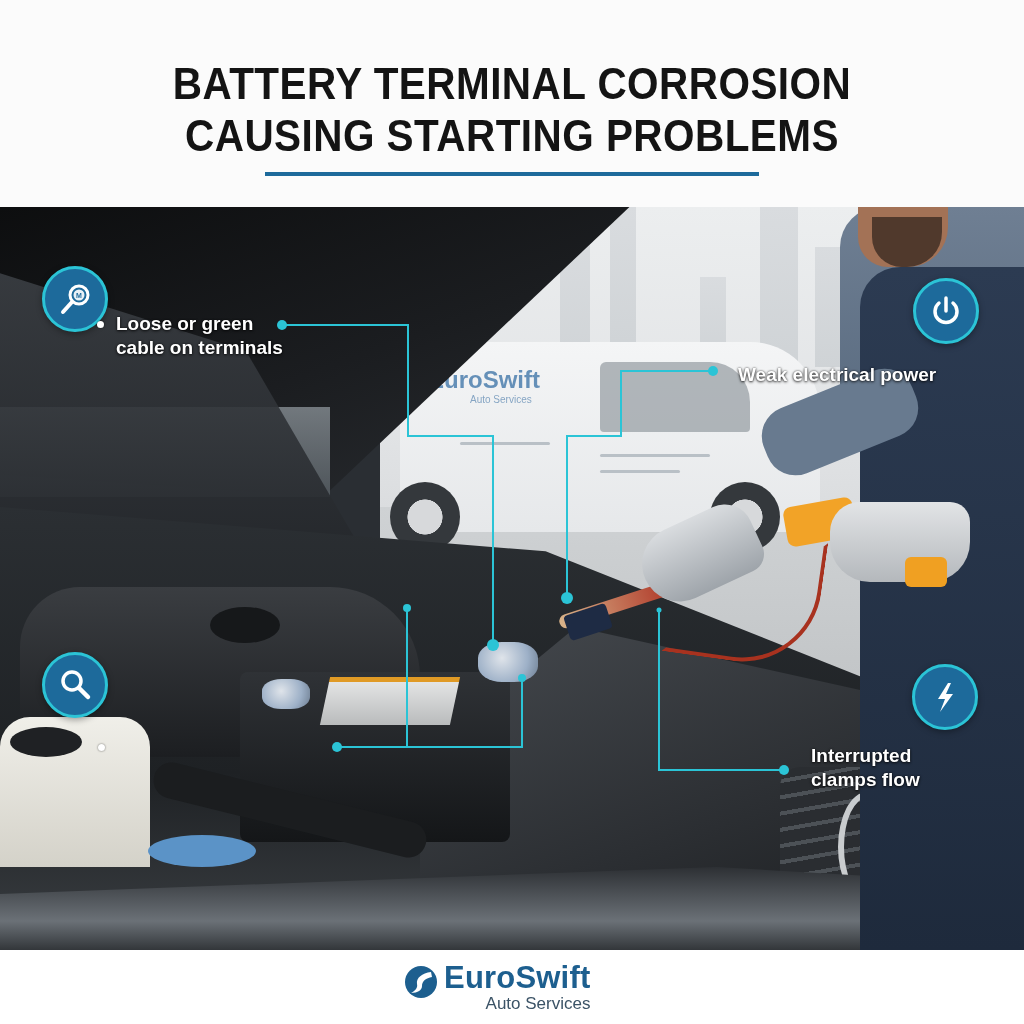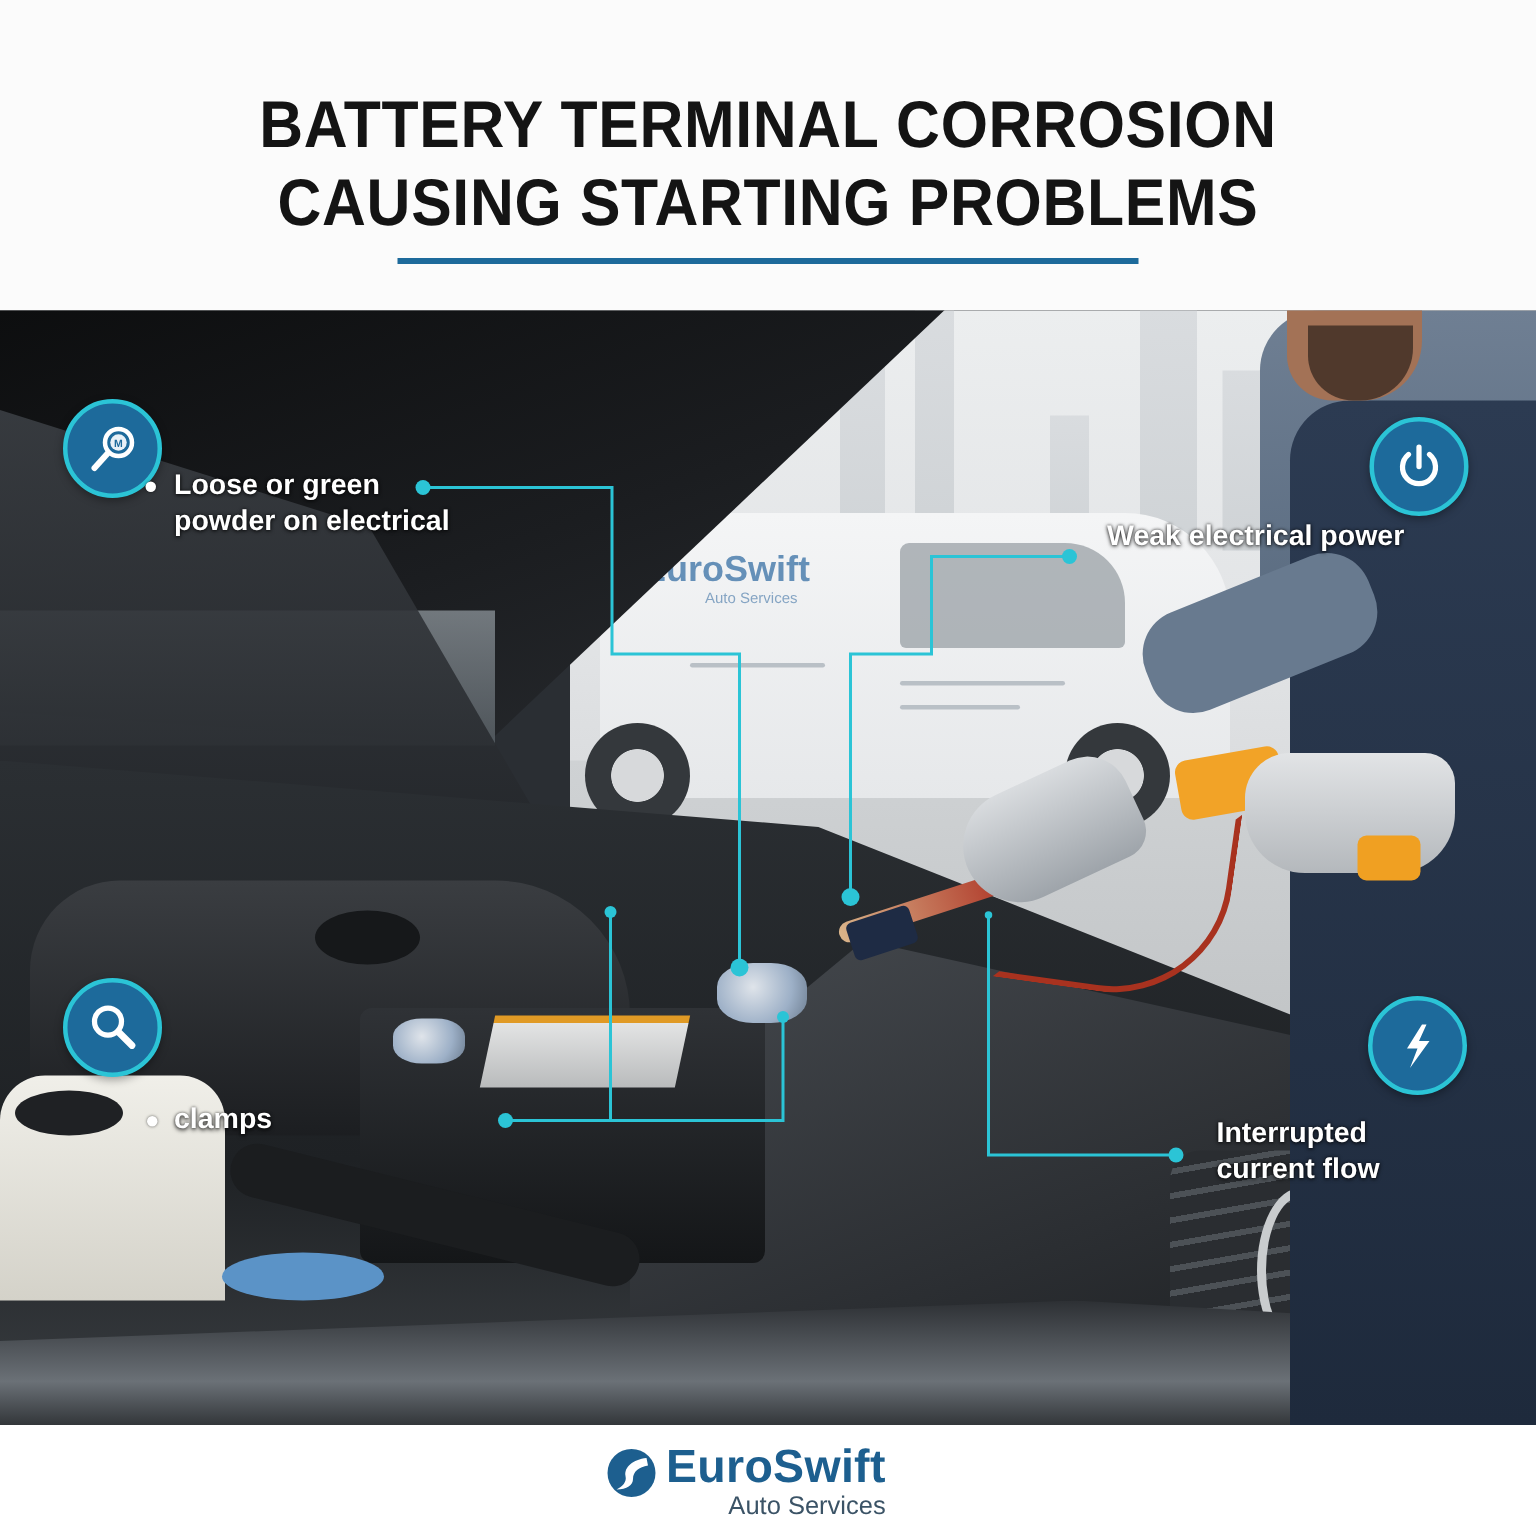--- a/index.html
+++ b/index.html
@@ -202,52 +202,51 @@
     <svg viewBox="0 0 40 40">
       <circle cx="24" cy="16" r="9" fill="none" stroke="#fff" stroke-width="3"></circle>
       <circle cx="24" cy="16" r="5.5" fill="#e8f1f7"></circle>
       <text x="24" y="19" text-anchor="middle" font-size="7" font-weight="700" fill="#1d6a9b" font-family="Liberation Sans, sans-serif">M</text>
       <line x1="17" y1="23" x2="8" y2="33" stroke="#fff" stroke-width="4" stroke-linecap="round"></line>
     </svg>
   </div>
   <div class="bullet" style="left:97px;top:321px;"></div>
   <div class="callout-text" style="left:116px;top:312px;">
     <div>Loose or green</div>
-    <div>powder on electrical</div>
+    <div>cable on terminals</div>
   </div>
 
   <div class="icon-badge" style="left:42px;top:652px;">
     <svg viewBox="0 0 40 40">
       <circle cx="17" cy="16" r="9" fill="none" stroke="#fff" stroke-width="3.5"></circle>
       <line x1="24" y1="23" x2="33" y2="32" stroke="#fff" stroke-width="4.5" stroke-linecap="round"></line>
     </svg>
   </div>
   <div class="bullet" style="left:98px;top:744px;"></div>
   <div class="callout-text" style="left:116px;top:735px;">
-    <div>clamps</div>
   </div>
 
   <div class="icon-badge" style="left:913px;top:278px;">
     <svg viewBox="0 0 40 40">
       <path d="M13 12 A11 11 0 1 0 27 12" fill="none" stroke="#fff" stroke-width="3.5" stroke-linecap="round"></path>
       <line x1="20" y1="7" x2="20" y2="20" stroke="#fff" stroke-width="3.5" stroke-linecap="round"></line>
     </svg>
   </div>
-  <div class="callout-text" style="left:738px;top:346px;">
+  <div class="callout-text" style="left:738px;top:363px;">
     <div>Weak electrical power</div>
   </div>
 
   <div class="icon-badge" style="left:912px;top:664px;">
     <svg viewBox="0 0 40 40">
       <path d="M23 6 L13 22 L20 22 L15 35 L28 17 L21 17 L26 6 Z" fill="#fff"></path>
     </svg>
   </div>
   <div class="callout-text" style="left:811px;top:744px;">
     <div>Interrupted</div>
-    <div>current flow</div>
+    <div>clamps flow</div>
   </div>
 </div>
 
 <div class="footer">
   <div class="logo">
     <svg class="logo-mark" viewBox="0 0 34 34">
       <circle cx="17" cy="17" r="16" fill="#1d5f8f"></circle>
       <path d="M27 7 C18 8 12 13 13 19 C14 23 11 26 7 28 C14 28 18 25 18 21 C18 16 22 13 28 12 Z" fill="#ffffff"></path>
     </svg>
     <div class="logo-text">

